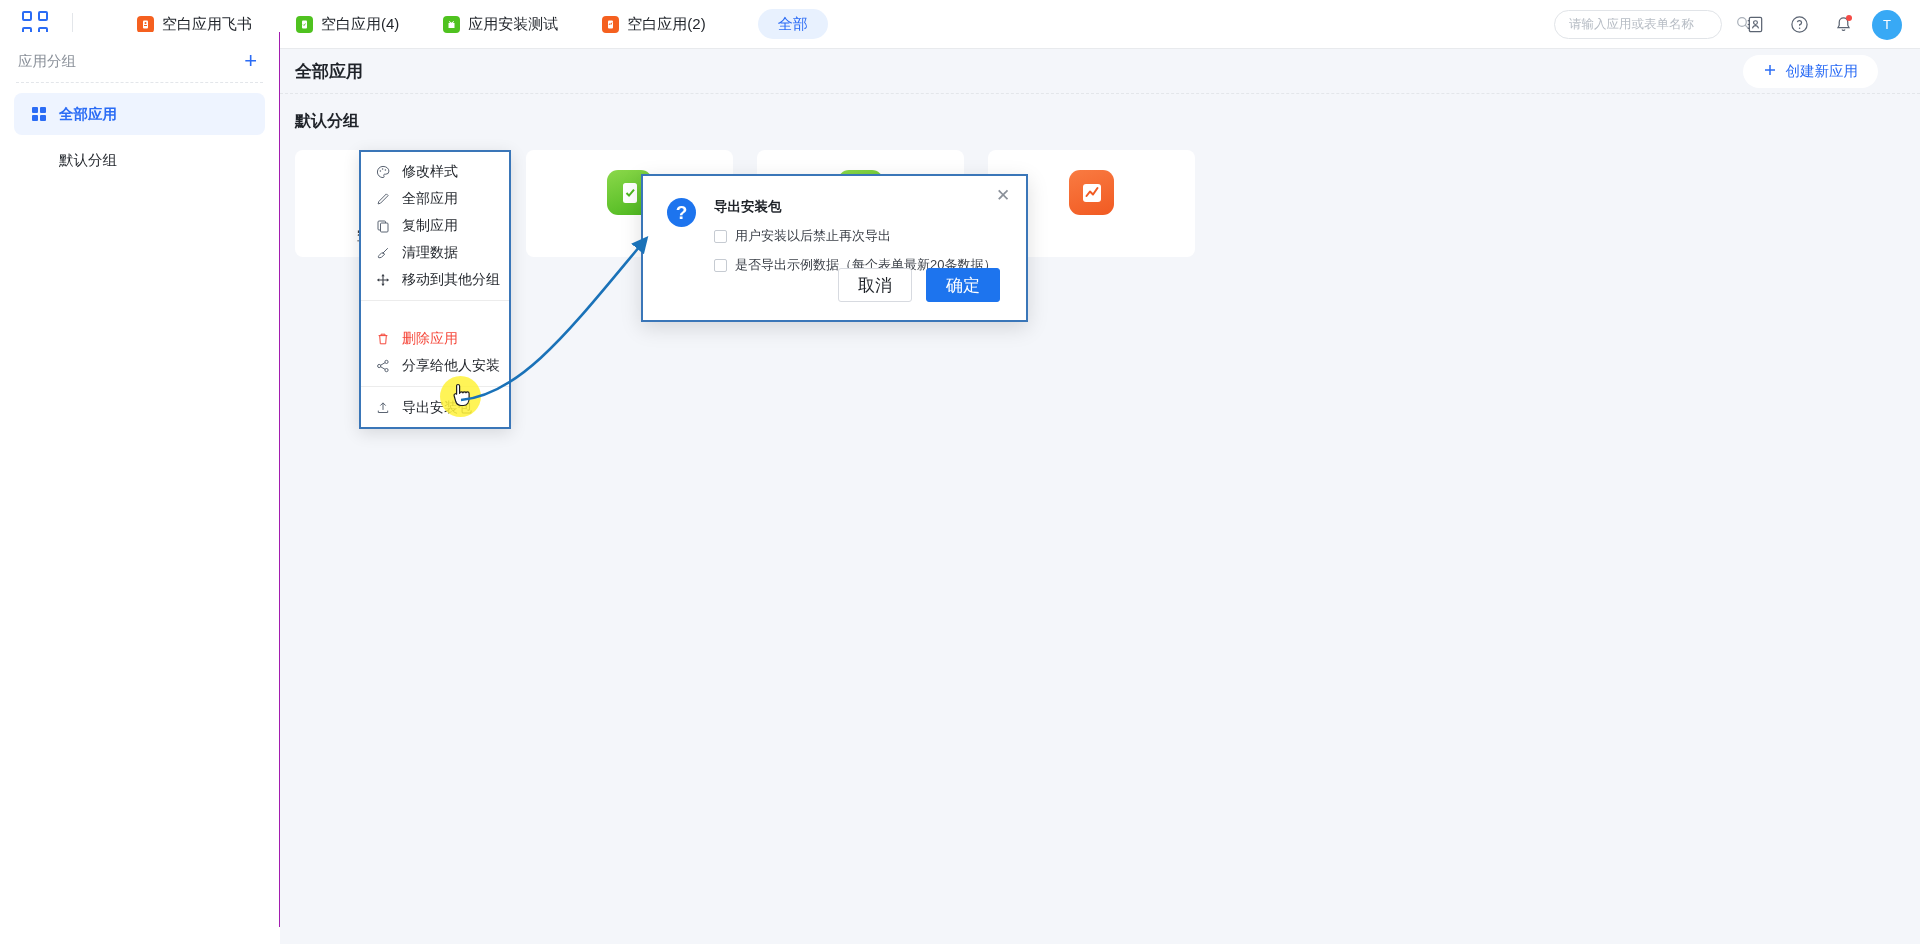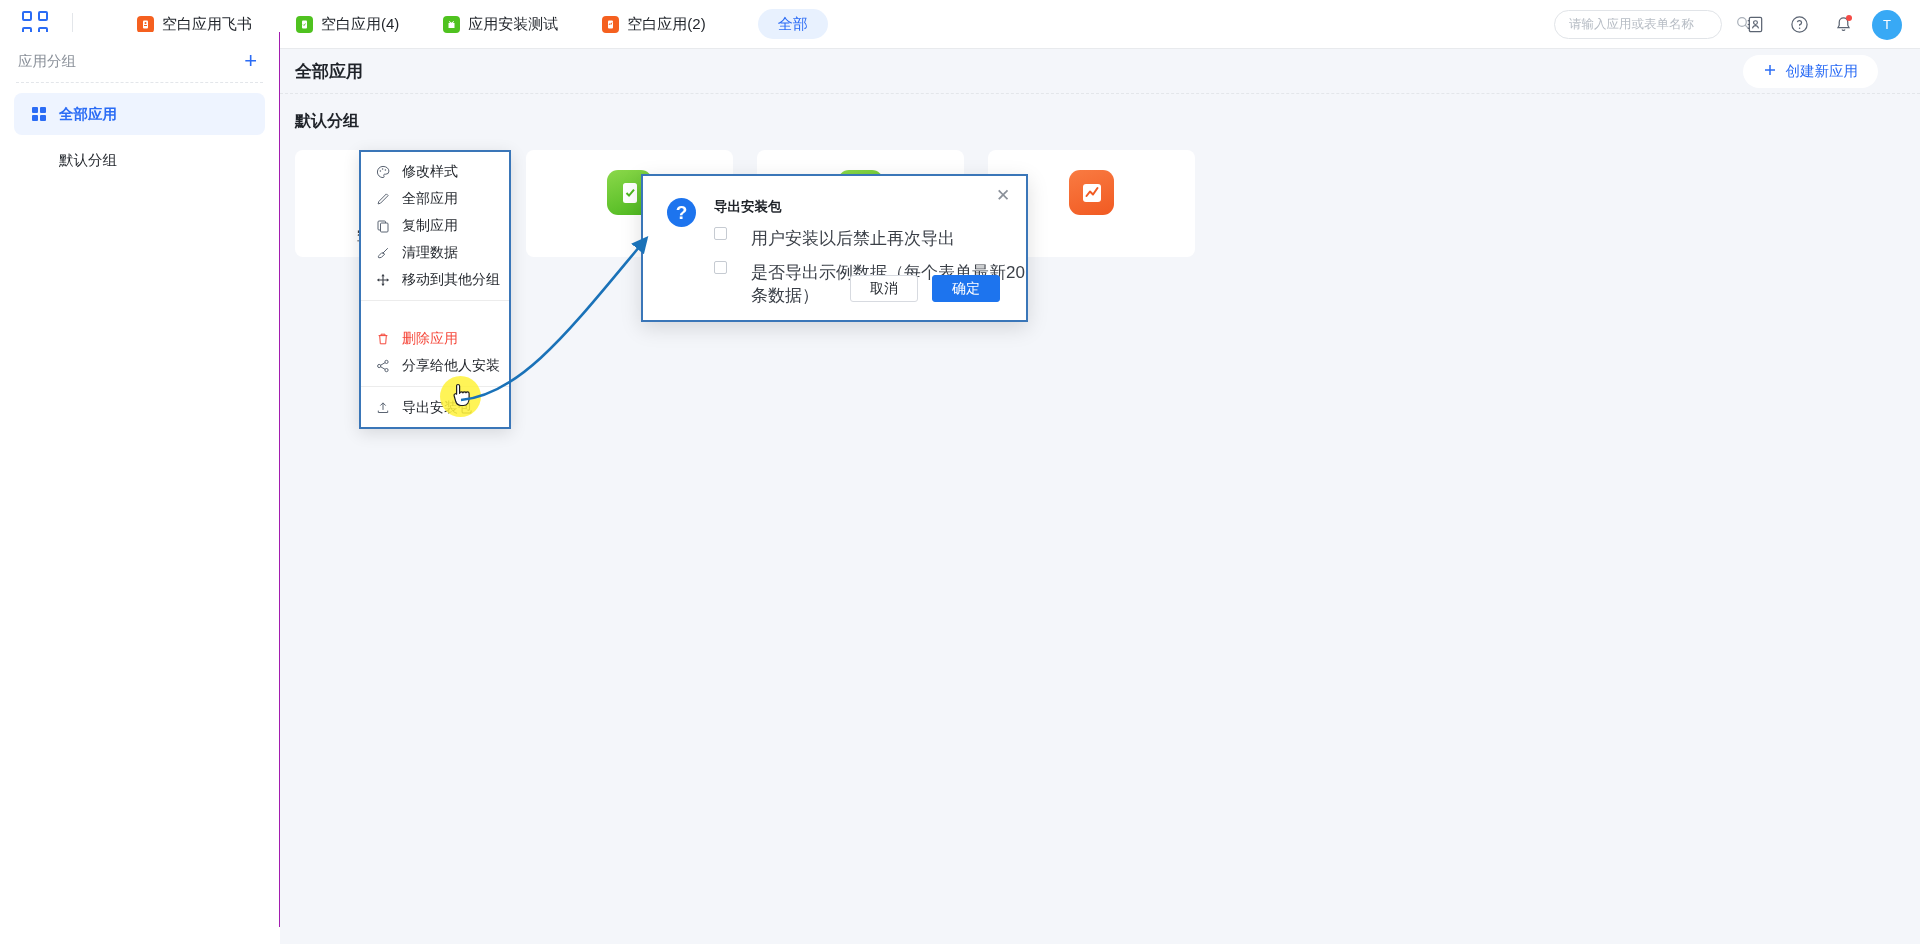--- a/index.html
+++ b/index.html
@@ -186,33 +186,33 @@
   .dlg-body { display: flex; padding: 22px 0 0 24px; }
   .q-icon {
     width: 29px; height: 29px; border-radius: 50%; background: #1d74ee;
     color: #fff; font-size: 19px; font-weight: bold;
     display: flex; align-items: center; justify-content: center;
     flex: 0 0 auto;
   }
   .dlg-content { margin-left: 18px; }
   .dlg-title { font-size: 13.5px; color: #1f2329; font-weight: bold; }
   .dlg-check {
-    display: flex; gap: 24px;
-    margin-top: 11px; font-size: 17px; color: #3a3f47;
+    display: flex; align-items: center; gap: 8px;
+    margin-top: 11px; font-size: 13px; color: #3a3f47;
   }
   .cbox {
     width: 13px; height: 13px; border: 1px solid #c6cbd2;
     background: #fff; border-radius: 2px; flex: 0 0 auto; cursor: pointer;
   }
   .dlg-footer {
     position: absolute; right: 26px; bottom: 18px;
     display: flex; gap: 14px;
   }
   .btn {
-    height: 27px; padding: 0 19px; font-size: 14px; cursor: pointer;
+    height: 34px; padding: 0 19px; font-size: 17px; cursor: pointer;
     border-radius: 3px; font-family: "Liberation Sans", sans-serif;
   }
   .btn-cancel { background: #fff; border: 1px solid #d7dae0; color: #1f2329; }
   .btn-ok { background: #1d74ee; border: 1px solid #1d74ee; color: #fff; }
 
   
   .anno { position: absolute; left: 0; top: 0; width: 1920px; height: 944px;
           pointer-events: none; z-index: 70; }
   .cursor-hl {
     position: absolute; left: 440px; top: 376px; width: 41px; height: 41px;

